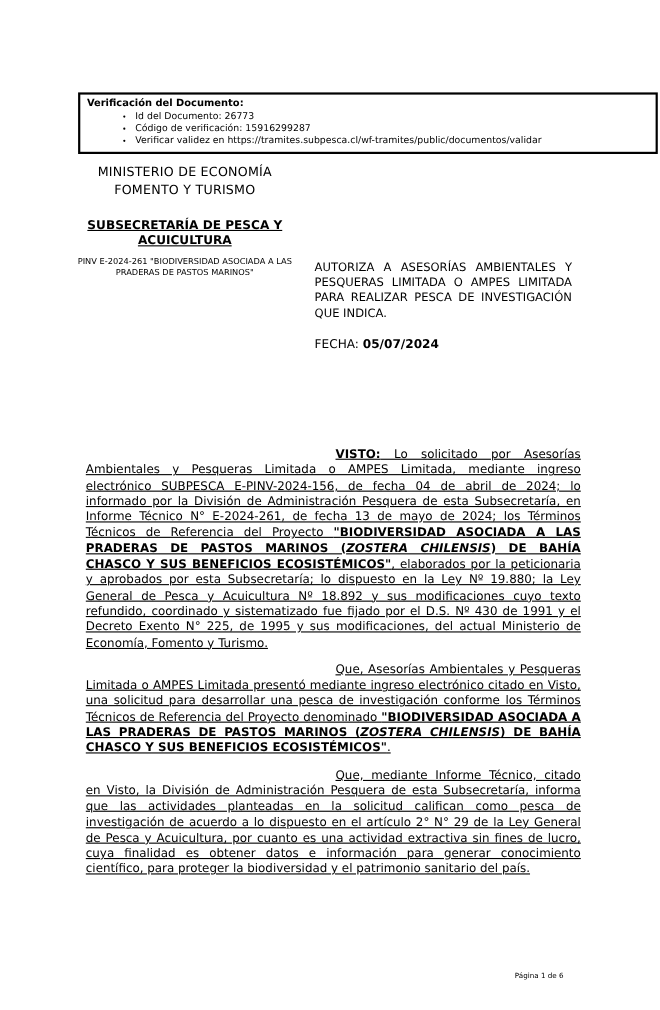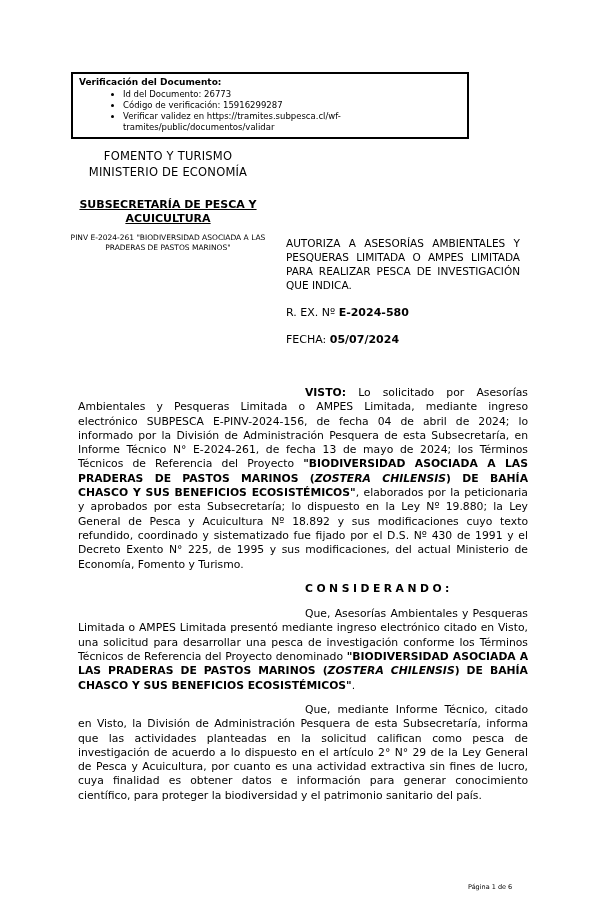--- a/index.html
+++ b/index.html
@@ -2,42 +2,42 @@
 <html><head>
 <meta charset="utf-8">
 <style>
   html,body{margin:0;padding:0;background:#fff;}
   .page{
     position:relative;width:600px;height:918px;background:#fff;
     font-family:"DejaVu Sans", sans-serif;color:#000;overflow:hidden;
   }
   
   .verify-box{
-    position:absolute;left:71px;top:72px;width:398px;box-sizing:border-box;
+    position:absolute;left:71px;top:84px;width:527px;box-sizing:border-box;
     border:2px solid #000;padding:3px 6px 4px 6px;
   }
   .verify-title{font-size:9px;font-weight:bold;line-height:11px;}
   .verify-list{margin:1px 0 0 0;padding:0 0 0 44px;list-style:disc;}
   .verify-list li{font-size:8.5px;line-height:11px;}
   
   .letterhead{position:absolute;left:32px;top:148px;width:272px;text-align:center;}
   .ministry{font-size:11.5px;line-height:16px;letter-spacing:.2px;}
   .subsecretary{margin-top:18px;font-size:11px;font-weight:bold;line-height:14px;}
   .subsecretary .u{text-decoration:underline;}
   .project-ref{margin:7px auto 0 auto;width:210px;font-size:7.5px;line-height:10px;}
   
   .right-col{position:absolute;left:286px;top:236px;width:234px;font-size:11px;}
   .subject{margin:0;font-size:10.5px;line-height:14px;text-align:justify;}
   .city{margin:22px 0 0 0;line-height:13px;}
   .res-number{margin:14px 0 0 0;line-height:13px;}
   .res-date{margin:14px 0 16px 0;line-height:13px;}
   
   .body-text{
-    position:absolute;left:78px;top:386px;width:450px;
-    font-size:10.8px;line-height:14.3px;text-align:justify;
+    position:absolute;left:78px;top:406px;width:450px;
+    font-size:10.8px;line-height:14.3px;text-align:justify;text-decoration:underline;
   }
   .par{margin:0 0 10px 0;text-indent:227px;}
   .heading{
     margin:0 0 11px 227px;text-indent:0;text-align:left;
     font-weight:bold;letter-spacing:3.5px;
   }
   .it{font-style:italic;}
   strong{font-weight:bold;}
   
   .footer{position:absolute;left:468px;top:883px;font-size:6.5px;color:#000;}
@@ -51,40 +51,38 @@
     <div class="verify-title">Verificación del Documento:</div>
     <ul class="verify-list">
       <li>Id del Documento: 26773</li>
       <li>Código de verificación: 15916299287</li>
       <li>Verificar validez en https://tramites.subpesca.cl/wf-tramites/public/documentos/validar</li>
     </ul>
   </div>
 
   <div class="letterhead">
     <div class="ministry">
+      <div>MINISTERIO DE ECONOMÍA</div>
       <div>FOMENTO Y TURISMO</div>
-      <div>MINISTERIO DE ECONOMÍA</div>
     </div>
     <div class="subsecretary">
       <div><span class="u">SUBSECRETARÍA DE PESCA Y</span></div>
       <div><span class="u">ACUICULTURA</span></div>
     </div>
     <div class="project-ref">PINV E-2024-261 "BIODIVERSIDAD ASOCIADA A LAS PRADERAS DE PASTOS MARINOS"</div>
   </div>
 
   <div class="right-col">
     <p class="subject">AUTORIZA A ASESORÍAS AMBIENTALES Y PESQUERAS LIMITADA O AMPES LIMITADA PARA REALIZAR PESCA DE INVESTIGACIÓN QUE INDICA.</p>
-    <p class="res-number"><span>R. EX. Nº </span><strong>E-2024-580</strong></p>
     <p class="res-date"><span>FECHA: </span><strong>05/07/2024</strong></p>
   </div>
 
   <div class="body-text">
     <p class="par"><strong>VISTO:</strong><span> Lo solicitado por Asesorías Ambientales y Pesqueras Limitada o AMPES Limitada, mediante ingreso electrónico SUBPESCA E-PINV-2024-156, de fecha 04 de abril de 2024; lo informado por la División de Administración Pesquera de esta Subsecretaría, en Informe Técnico N° E-2024-261, de fecha 13 de mayo de 2024; los Términos Técnicos de Referencia del Proyecto </span><strong>"BIODIVERSIDAD ASOCIADA A LAS PRADERAS DE PASTOS MARINOS (</strong><strong class="it">ZOSTERA CHILENSIS</strong><strong>) DE BAHÍA CHASCO Y SUS BENEFICIOS ECOSISTÉMICOS"</strong><span>, elaborados por la peticionaria y aprobados por esta Subsecretaría; lo dispuesto en la Ley Nº 19.880; la Ley General de Pesca y Acuicultura Nº 18.892 y sus modificaciones cuyo texto refundido, coordinado y sistematizado fue fijado por el D.S. Nº 430 de 1991 y el Decreto Exento N° 225, de 1995 y sus modificaciones, del actual Ministerio de Economía, Fomento y Turismo.</span></p>
 
-    <p class="heading">CONSIDERANDO:</p>
 
     <p class="par"><span>Que, Asesorías Ambientales y Pesqueras Limitada o AMPES Limitada presentó mediante ingreso electrónico citado en Visto, una solicitud para desarrollar una pesca de investigación conforme los Términos Técnicos de Referencia del Proyecto denominado </span><strong>"BIODIVERSIDAD ASOCIADA A LAS PRADERAS DE PASTOS MARINOS (</strong><strong class="it">ZOSTERA CHILENSIS</strong><strong>) DE BAHÍA CHASCO Y SUS BENEFICIOS ECOSISTÉMICOS"</strong><span>.</span></p>
 
     <p class="par">Que, mediante Informe Técnico, citado en Visto, la División de Administración Pesquera de esta Subsecretaría, informa que las actividades planteadas en la solicitud califican como pesca de investigación de acuerdo a lo dispuesto en el artículo 2° N° 29 de la Ley General de Pesca y Acuicultura, por cuanto es una actividad extractiva sin fines de lucro, cuya finalidad es obtener datos e información para generar conocimiento científico, para proteger la biodiversidad y el patrimonio sanitario del país.</p>
   </div>
 
   <div class="footer">Página 1 de 6</div>
 
 </div>
 

